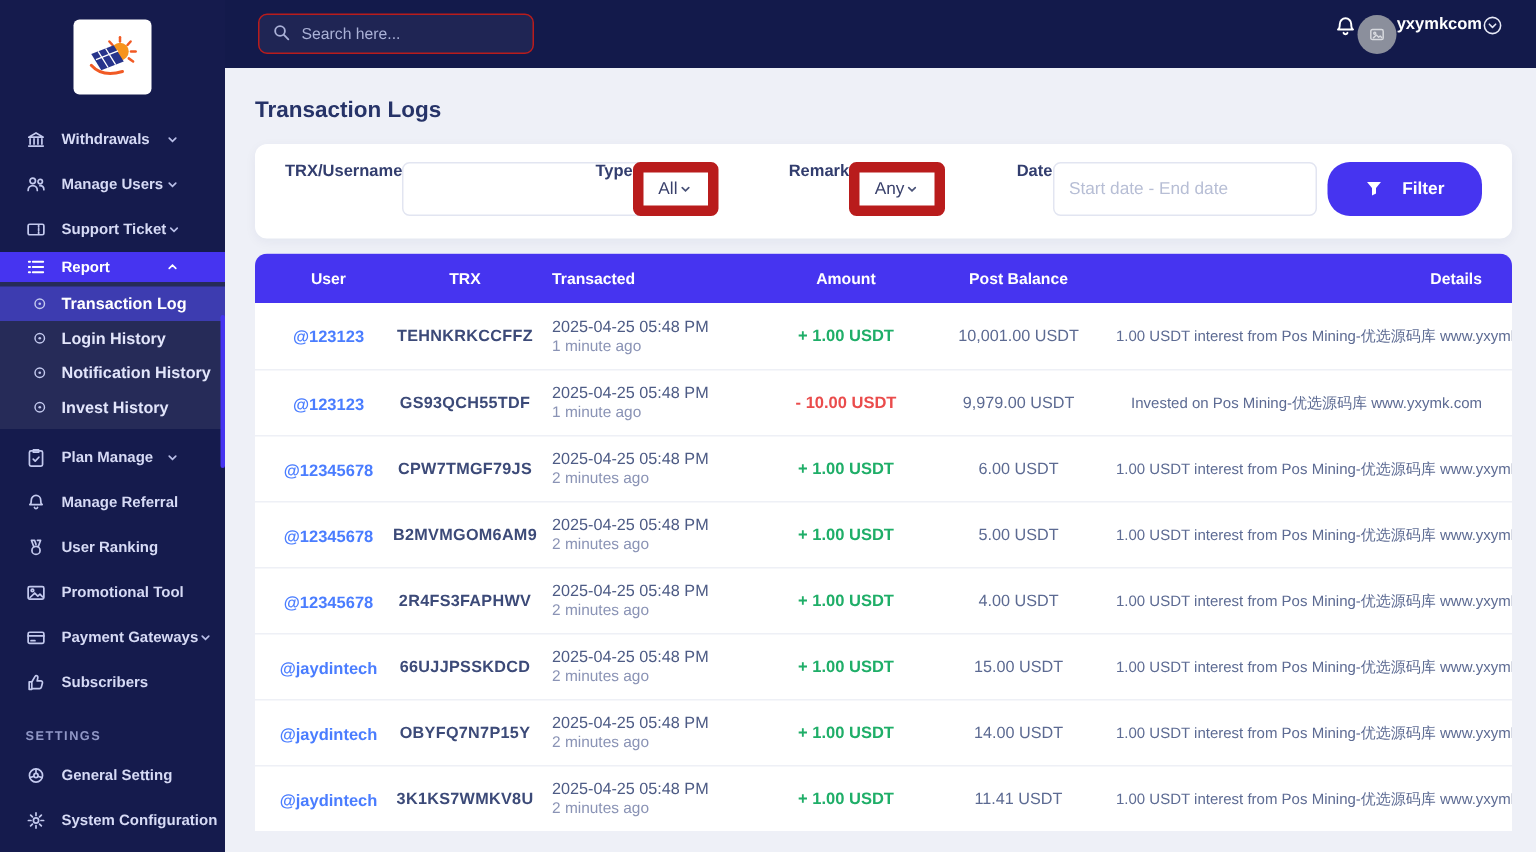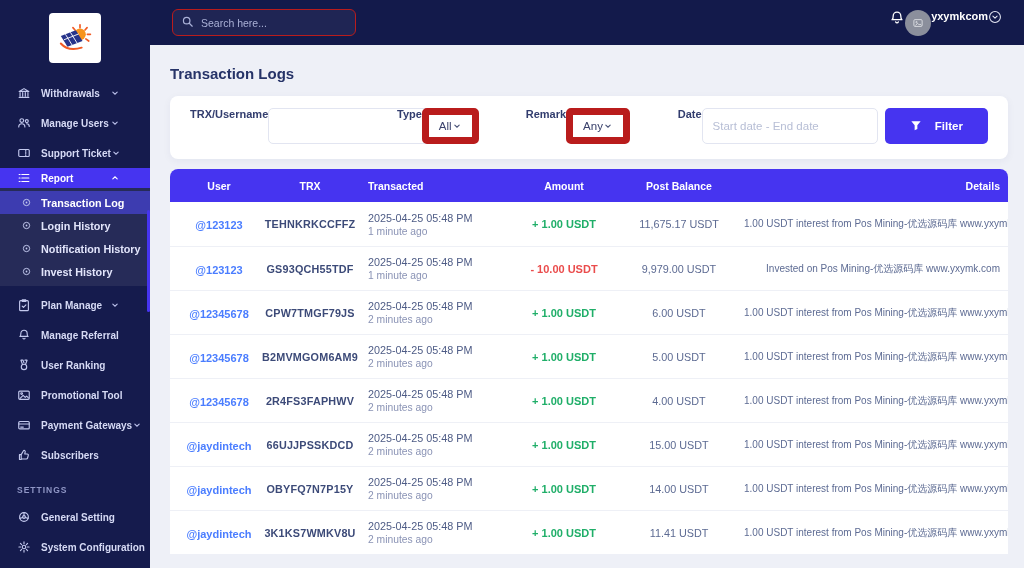--- a/index.html
+++ b/index.html
@@ -44,32 +44,32 @@
   .page-title{font-size:15px;font-weight:700;color:#263368;margin:4px 0 14px}
 
   .filter-card{background:#fff;border-radius:8px;padding:12px 20px 15px;display:flex;gap:19px;box-shadow:0 2px 8px rgba(25,30,90,.05)}
   .f-field{display:flex;flex-direction:row}
   .f-label{font-size:11px;font-weight:700;color:#323d6e;margin-bottom:7px}
   .f-input{height:36px;border:1px solid #e2e5f1;border-radius:5px;font-size:11.5px;color:#39406b;padding:0 10px;font-family:inherit;outline:none;background:#fff}
   .f-input::placeholder{color:#b7bed5}
   .f-select{height:36px;border:7px solid #b91c1c;border-radius:5px;font-size:11.5px;color:#39406b;padding:0 10px;display:flex;align-items:center;justify-content:space-between;cursor:pointer;background:#fff}
   .f-select .chev{color:#4a5378}
   .w-user{width:188px}.w-type{width:118px}.w-remark{width:143px}.w-date{width:188px}
-  .filter-btn{margin-left:auto;align-self:flex-end;width:111px;height:36px;background:var(--primary);border:none;border-radius:5px;color:#fff;font-size:11.5px;font-weight:700;display:flex;align-items:center;justify-content:center;gap:13px;cursor:pointer;font-family:inherit}
+  .filter-btn{margin-left:auto;align-self:flex-end;width:111px;height:36px;background:var(--primary);border:none;border-radius:15px;color:#fff;font-size:11.5px;font-weight:700;display:flex;align-items:center;justify-content:center;gap:13px;cursor:pointer;font-family:inherit}
 
   .table-card{margin-top:10px;background:#fff;border-radius:8px 8px 0 0;overflow:hidden}
   .thead{display:flex;align-items:center;height:33px;background:var(--primary);color:#fff;font-size:10.5px;font-weight:700}
   .trow{display:flex;align-items:center;min-height:44px;border-top:1px solid #eef0f6}
   .trow:first-of-type{border-top:none}
   .c-user{width:82px;padding-left:16px;text-align:center}
   .c-trx{width:116px;text-align:center}
   .c-date{width:146px;text-align:left}
   .c-amt{width:100px;text-align:center}
   .c-bal{width:130px;text-align:center}
-  .c-det{flex:1;text-align:right;padding-right:8px;overflow:hidden}
+  .c-det{flex:1;text-align:right;padding-right:20px;overflow:hidden}
   .cell-user a{color:var(--link);font-weight:600;font-size:11px;text-decoration:none;cursor:pointer}
   .cell-trx{font-weight:700;color:#3c4a78;font-size:10.8px;letter-spacing:.2px}
   .cell-date .d1{color:#4d5b85;font-size:10.8px}
   .cell-date .d2{color:#8a93b5;font-size:10.3px;margin-top:2px}
   .cell-amt{font-weight:700;font-size:11px}
   .cell-amt.pos{color:var(--success)}
   .cell-amt.neg{color:var(--danger)}
   .cell-bal{color:#5c6a92;font-size:10.8px}
   .cell-det{color:#5d6b93;font-size:10px;white-space:nowrap}
 </style>
@@ -373,21 +373,21 @@
     <div>
 
         <div class="trow">
           <span class="c-user cell-user"><a>@123123</a></span>
           <span class="c-trx cell-trx">TEHNKRKCCFFZ</span>
           <span class="c-date cell-date">
             <div class="d1">2025-04-25 05:48 PM</div>
             <div class="d2">1 minute ago</div>
           </span>
           <span class="c-amt cell-amt pos">+ 1.00 USDT</span>
-          <span class="c-bal cell-bal">11,675.17 USDT</span>
+          <span class="c-bal cell-bal">10,001.00 USDT</span>
           <span class="c-det cell-det">1.00 USDT interest from Pos Mining-优选源码库 www.yxymk.com</span>
         </div>
 
         <div class="trow">
           <span class="c-user cell-user"><a>@123123</a></span>
           <span class="c-trx cell-trx">GS93QCH55TDF</span>
           <span class="c-date cell-date">
             <div class="d1">2025-04-25 05:48 PM</div>
             <div class="d2">1 minute ago</div>
           </span>

